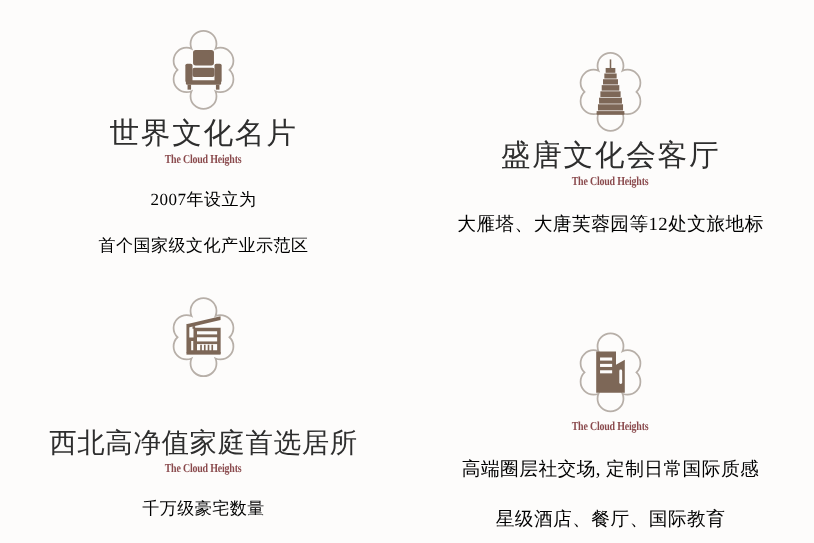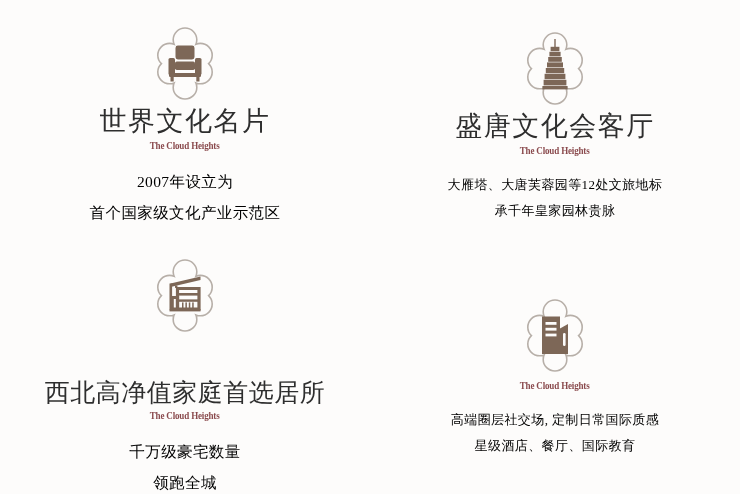--- a/index.html
+++ b/index.html
@@ -83,22 +83,22 @@
   .desc {
     margin-top: 16px;
     text-align: center;
     color: #000000;
     font-size: 15.5px;
     line-height: 1.95;
     letter-spacing: 0.4px;
     font-family: "Liberation Serif", "DejaVu Serif", serif;
     white-space: nowrap;
   }
-  .desc div + div { margin-top: 1px; }
-  .desc.small { font-size: 13px; }
+  .desc div + div { margin-top: 12px; }
+  .desc.small { font-size: 17px; }
 </style>
 </head>
 <body>
 
 <div class="board">
 
   <div class="cell">
     <div class="icon-wrap">
       <svg width="86" height="86" viewBox="0 0 86 86" aria-hidden="true">
         <path class="quatrefoil" d="M43 8
@@ -156,21 +156,20 @@
         <rect class="glyph" x="32.6" y="48.8" width="20.8" height="5.4"></rect>
         <rect class="glyph" x="31.6" y="54.8" width="22.8" height="5.6"></rect>
 
         <rect class="glyph" x="30.4" y="61.0" width="25.2" height="3.4"></rect>
       </svg>
     </div>
     <div class="headline">盛唐文化会客厅</div>
     <div class="brandline">The Cloud Heights</div>
     <div class="desc small">
       <div>大雁塔、大唐芙蓉园等12处文旅地标</div>
-      <div>承千年皇家园林贵脉</div>
     </div>
   </div>
 
   <div class="cell row2">
     <div class="icon-wrap">
       <svg width="86" height="86" viewBox="0 0 86 86" aria-hidden="true">
         <path class="quatrefoil" d="M43 8
           c6.5 0 11.8 5.3 11.8 11.8 0 1.6-.3 3.1-.9 4.5 1.4-.6 2.9-.9 4.5-.9
           6.5 0 11.8 5.3 11.8 11.8 0 3.3-1.4 6.3-3.6 8.4
           2.2 2.1 3.6 5.1 3.6 8.4 0 6.5-5.3 11.8-11.8 11.8-1.6 0-3.1-.3-4.5-.9

